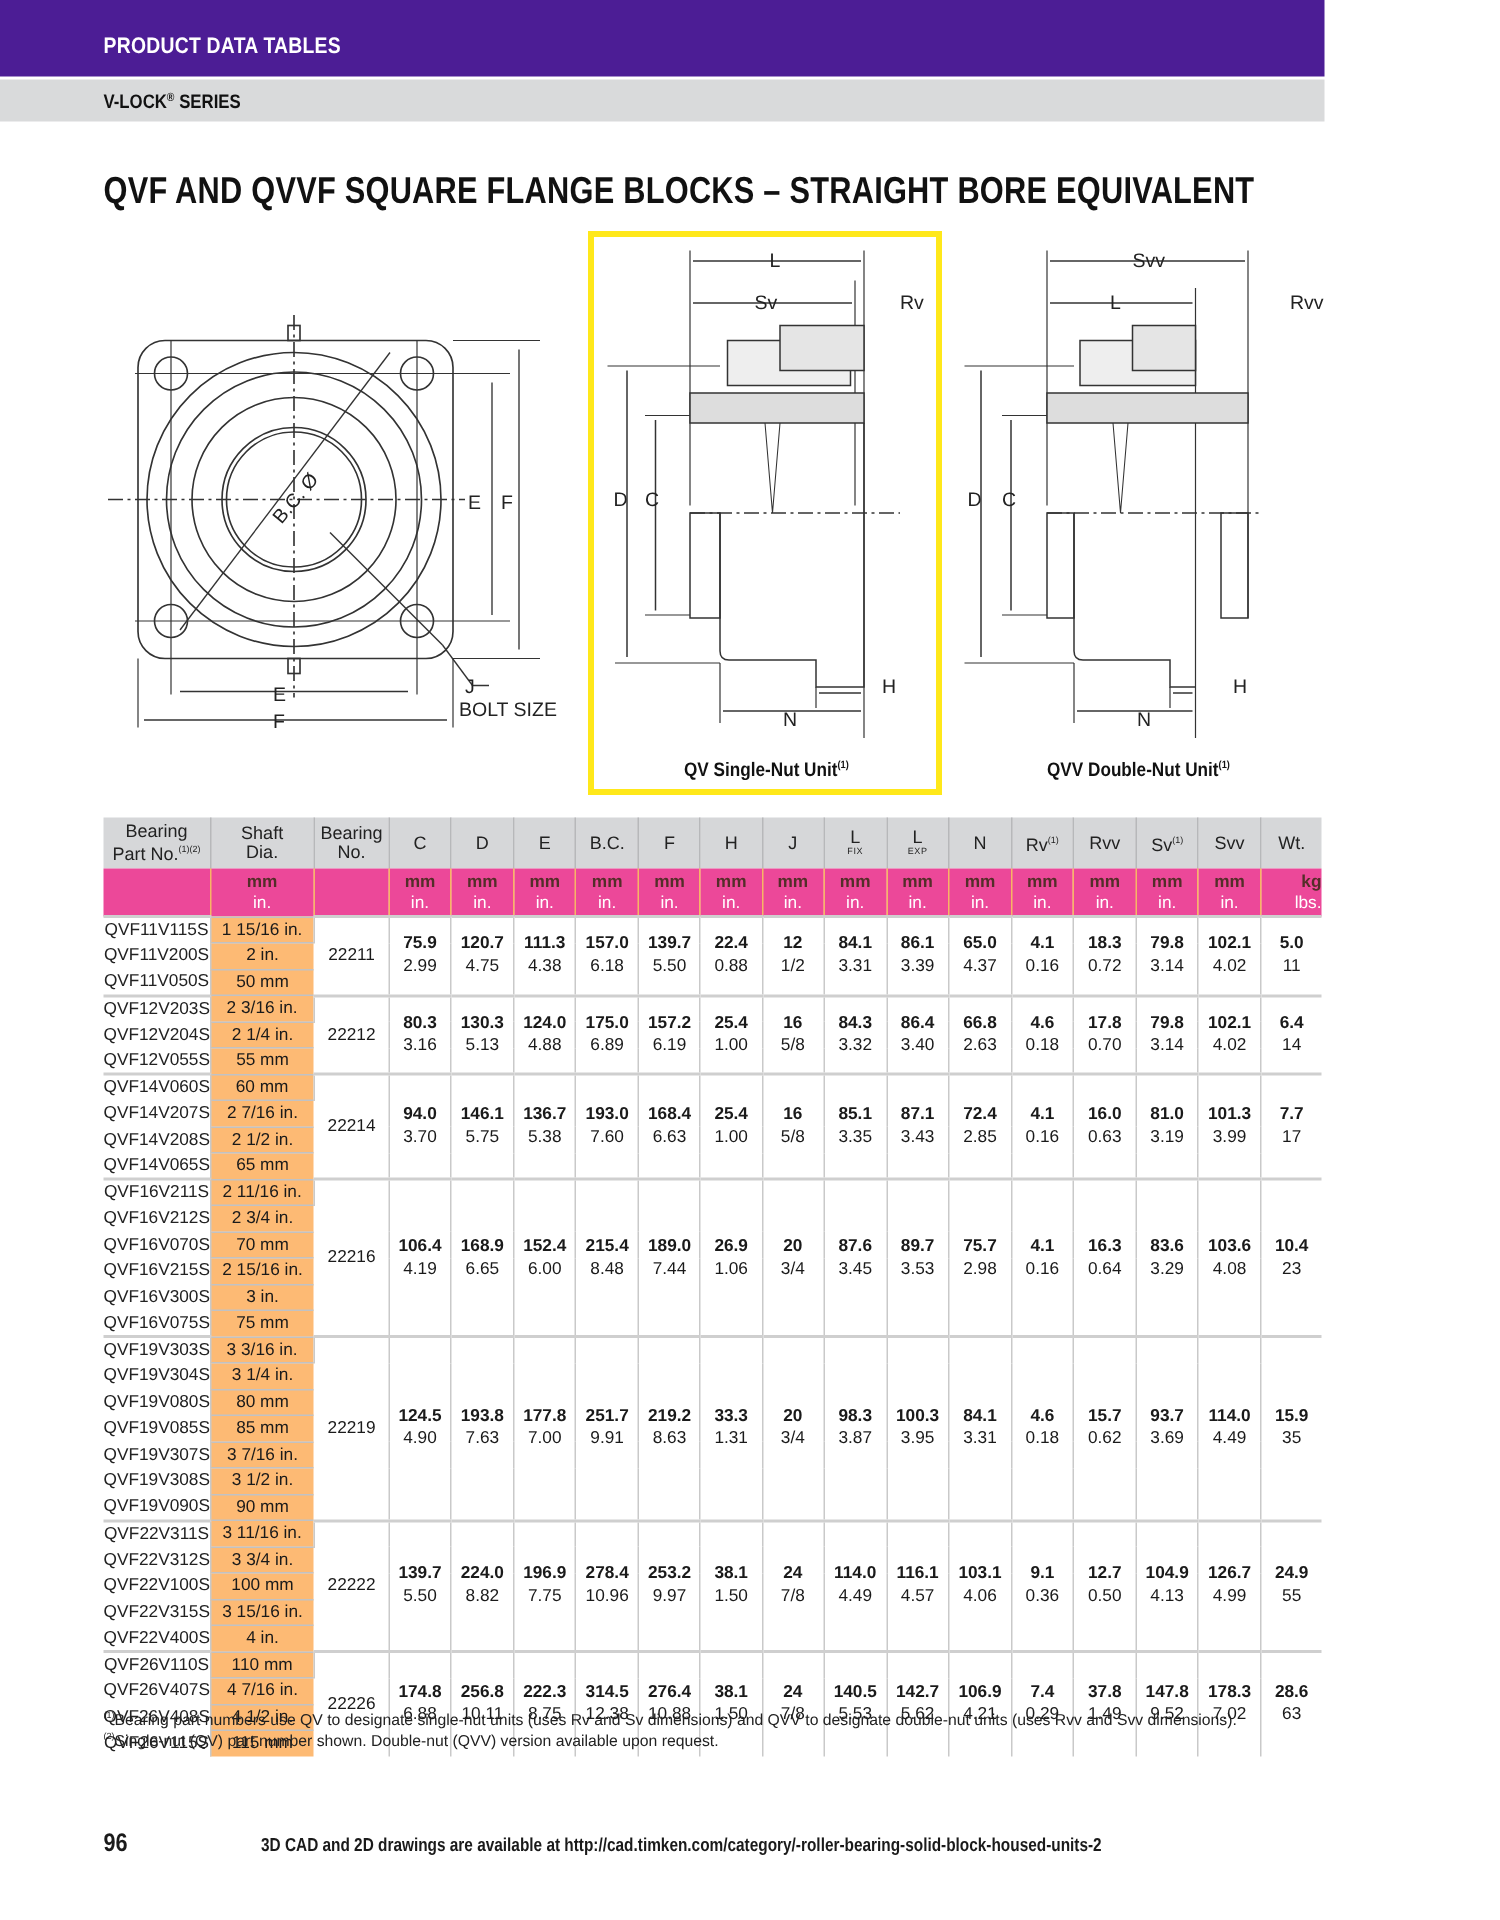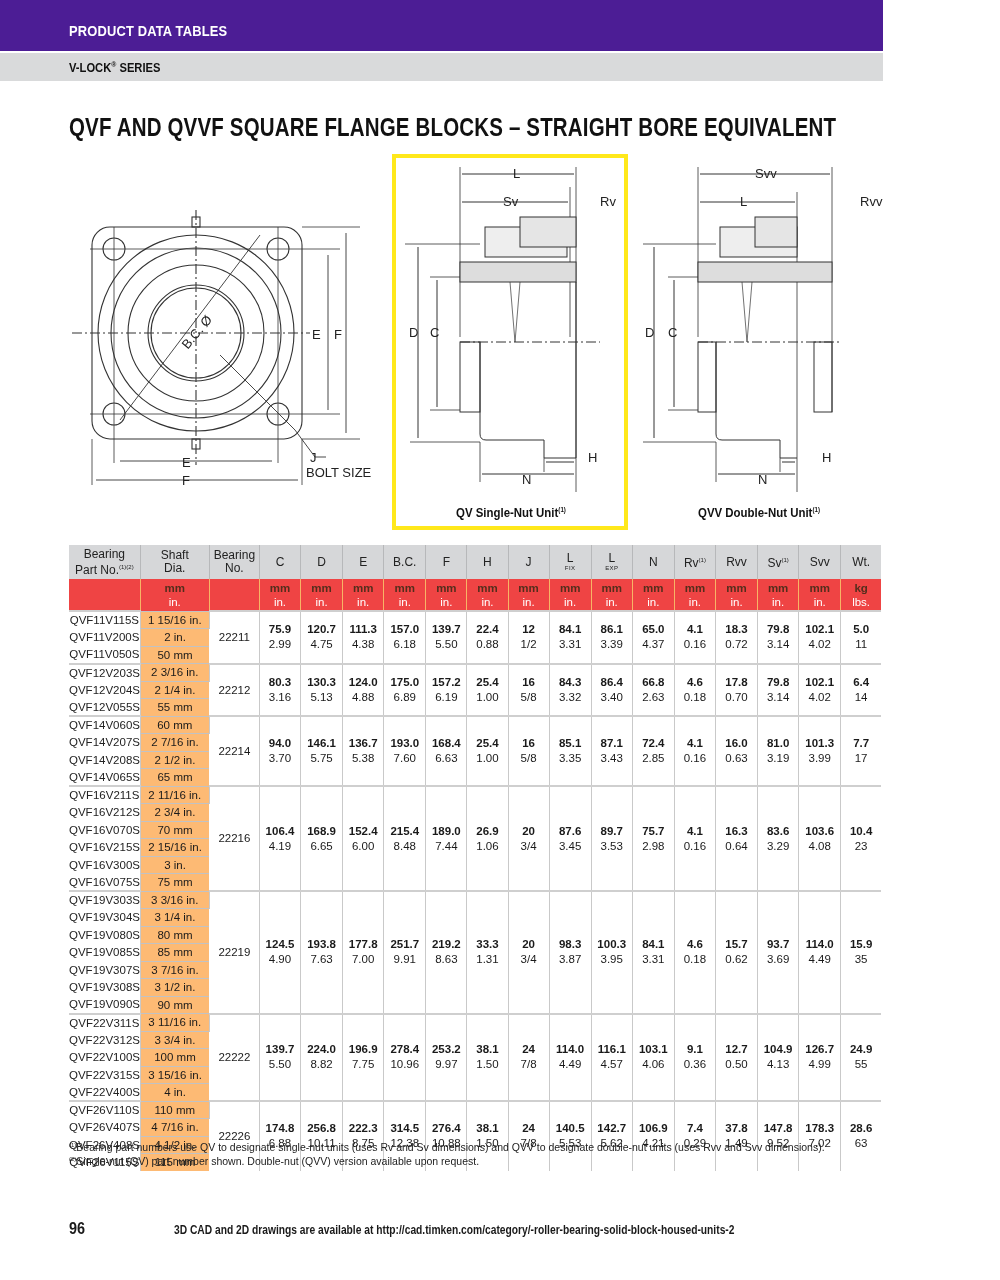--- a/index.html
+++ b/index.html
@@ -22,22 +22,22 @@
   .caption sup { font-size: 7px; }
   .dimlabel { font-family: "Liberation Sans", sans-serif; font-size: 13px; fill: #222; }
 
   
   table.data { position: absolute; left: 69px; top: 545px; width: 812px; border-collapse: collapse; table-layout: fixed; font-size: 11.5px; }
   table.data th, table.data td { text-align: center; vertical-align: middle; padding: 0; }
   .hdr th { background: #d6d7d9; height: 34px; font-weight: normal; font-size: 12px; color: #222; border-right: 1px solid #b7b8ba; line-height: 13px; }
   .hdr th:last-child { border-right: none; }
   .hdr th sup { font-size: 6px; }
   .hdr .sub { display: block; font-size: 6px; letter-spacing: 0.4px; line-height: 7px; }
-  .units td { background: #ef4444; height: 32px; color: #fff; border-right: 1px solid #f7b565; line-height: 14px; font-size: 11.5px; }
-  .units td:last-child { border-right: none; }
+  .units td { background: #ec4899; height: 32px; color: #fff; border-right: 1px solid #f7b565; line-height: 14px; font-size: 11.5px; }
+  .units td:last-child { border-right: none; text-align: right; }
   .units b { display: block; font-weight: bold; color: #3a2a16; opacity: 0.85; }
   .units span { display: block; color: #fff; }
   .body-row td { height: 16.5px; border-right: 1px solid #c9c9c9; line-height: 16.5px; white-space: nowrap; }
   .body-row td:last-child { border-right: none; }
   .body-row td.part { text-align: center; color: #222; }
   .body-row td.shaft { background: #fdba74; border-top: 1px solid #c1c2c4; }
   .body-row td.shaft.mm { font-weight: normal; }
   .body-row td.val { line-height: 15px; }
   .val b { display: block; font-weight: bold; }
   .val span { display: block; }

